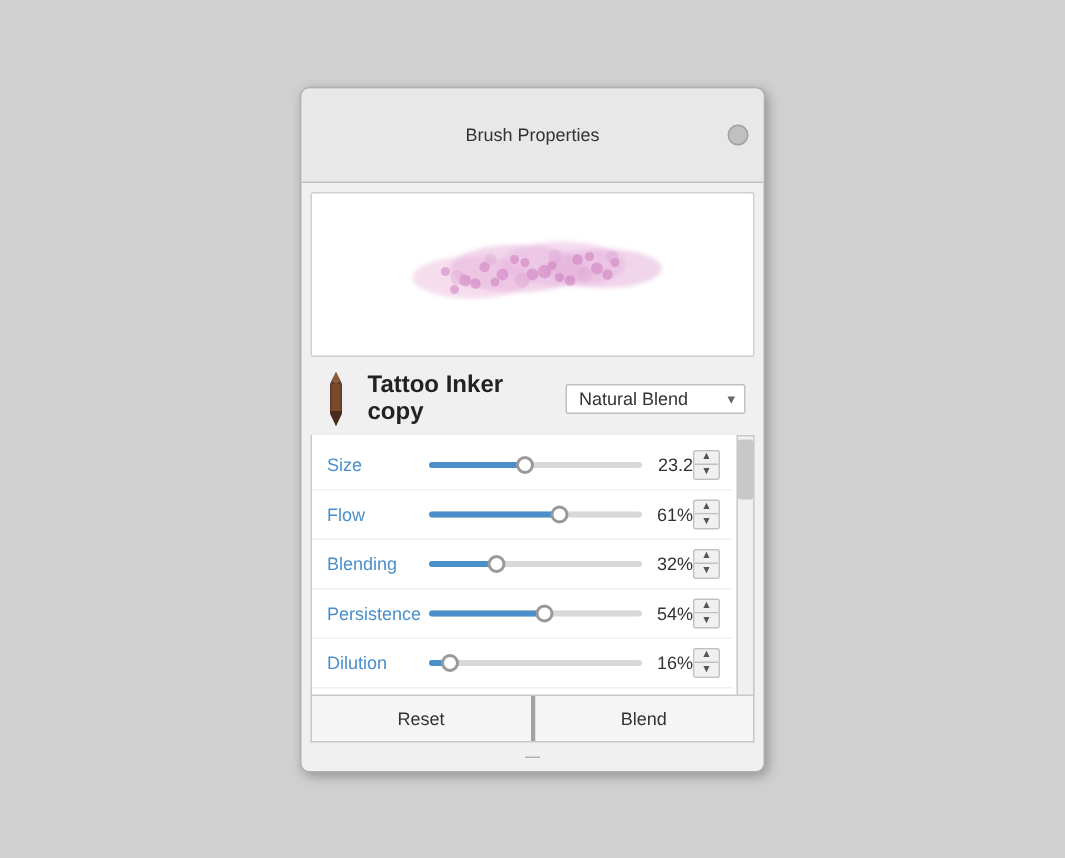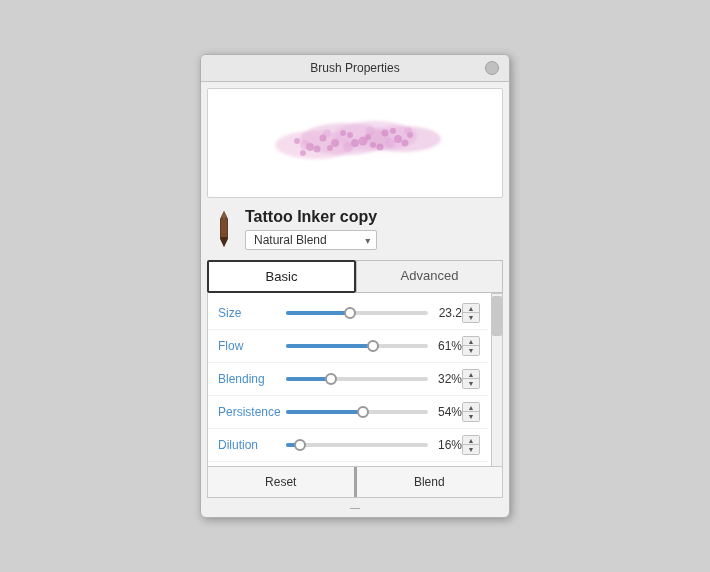--- a/index.html
+++ b/index.html
@@ -17,21 +17,21 @@
       width: 310px;
       background: #f0f0f0;
       border: 1px solid #b0b0b0;
       border-radius: 6px;
       box-shadow: 2px 2px 8px rgba(0,0,0,0.3);
       overflow: hidden;
     }
     .title-bar {
       background: #e8e8e8;
       border-bottom: 1px solid #c0c0c0;
-      padding: 6px 10px;
+      padding: 24px 10px;
       display: flex;
       align-items: center;
       justify-content: space-between;
     }
     .title-bar-text {
       flex: 1;
       text-align: center;
       font-size: 12px;
       color: #333;
     }
@@ -64,22 +64,22 @@
       padding: 6px 12px 6px 12px;
       gap: 10px;
     }
     .brush-icon {
       width: 22px;
       height: 36px;
       flex-shrink: 0;
     }
     .brush-details {
       display: flex;
-      flex-direction: column;
       gap: 4px;
+      align-items: center;
     }
     .brush-name {
       font-size: 16px;
       font-weight: bold;
       color: #222;
     }
     .blend-dropdown {
       display: flex;
       align-items: center;
       background: white;
@@ -300,24 +300,20 @@
     </svg>
     <div class="brush-details">
       <span class="brush-name">Tattoo Inker copy</span>
       <div class="blend-dropdown">
         <span>Natural Blend</span>
         <span class="blend-dropdown-arrow">▾</span>
       </div>
     </div>
   </div>
 
-  <div class="tabs">
-    <div class="tab active">Basic</div>
-    <div class="tab inactive">Advanced</div>
-  </div>
 
   <div class="sliders-wrapper">
     <div class="sliders-panel" style="padding-right: 14px;">
 
       <div class="slider-row">
         <span class="slider-label">Size</span>
         <div class="slider-track-container">
           <div class="slider-track">
             <div class="slider-fill" style="width: 45%;"></div>
             <div class="slider-thumb" style="left: 45%;"></div>

